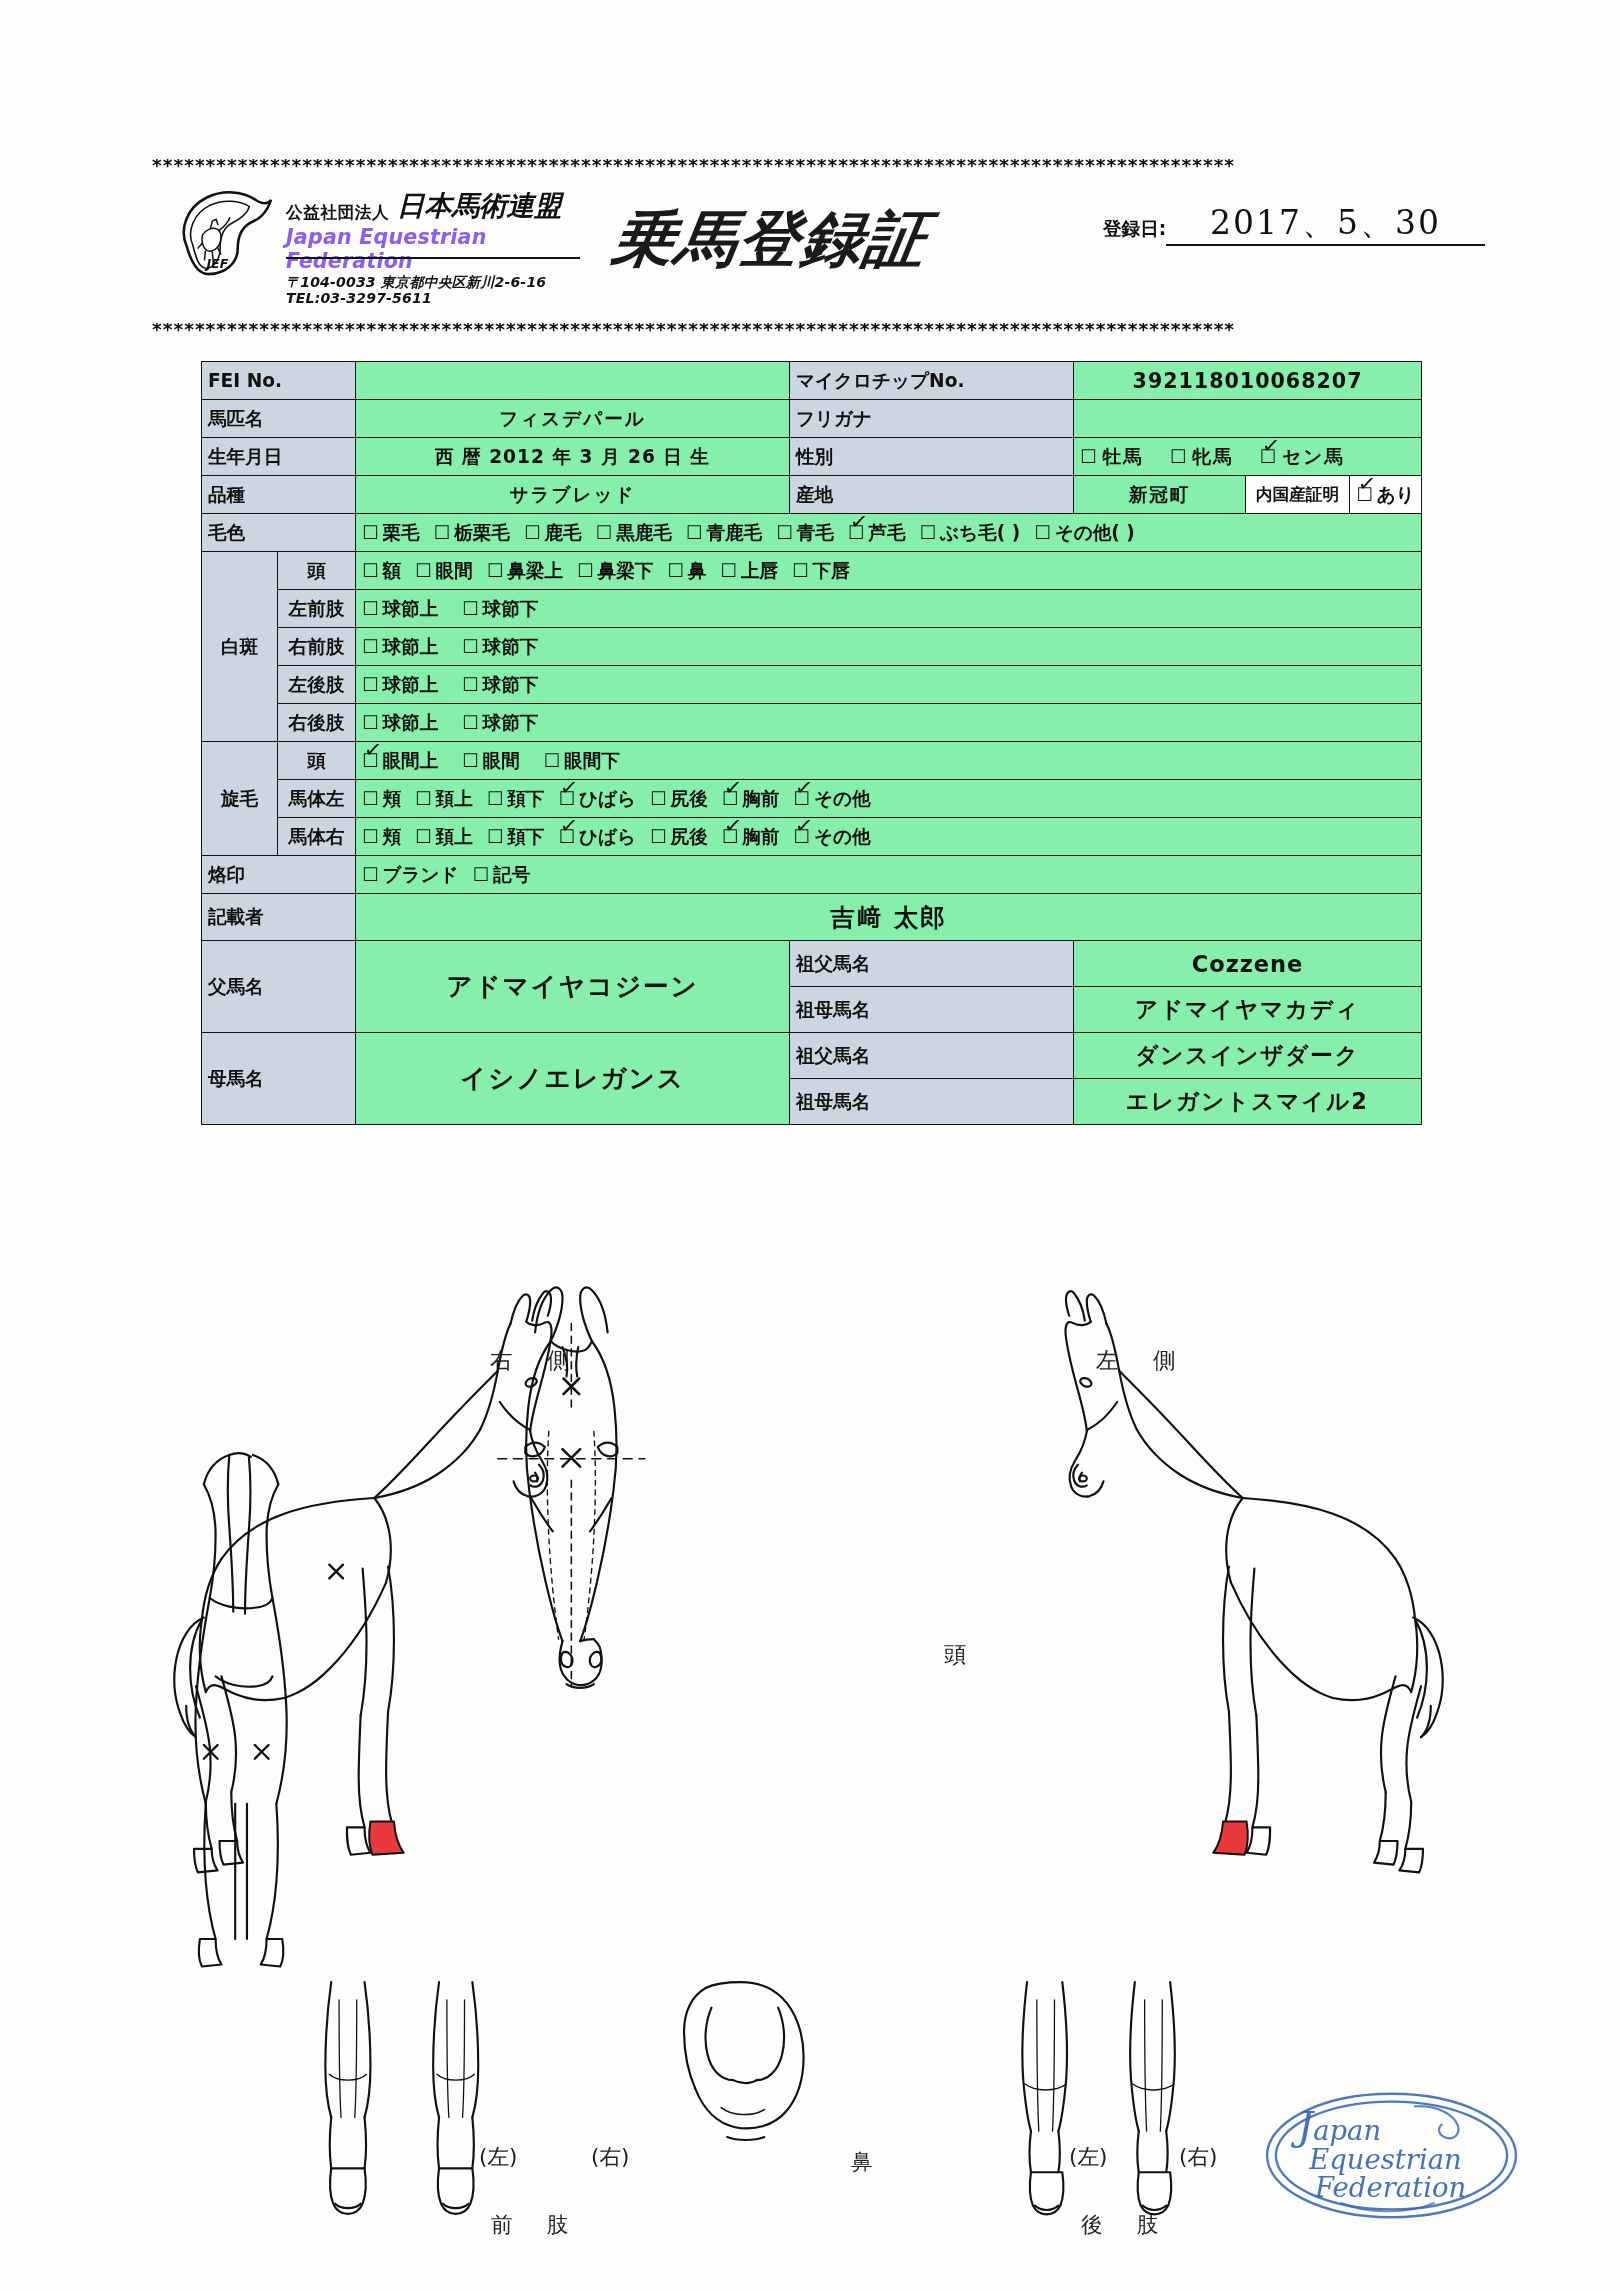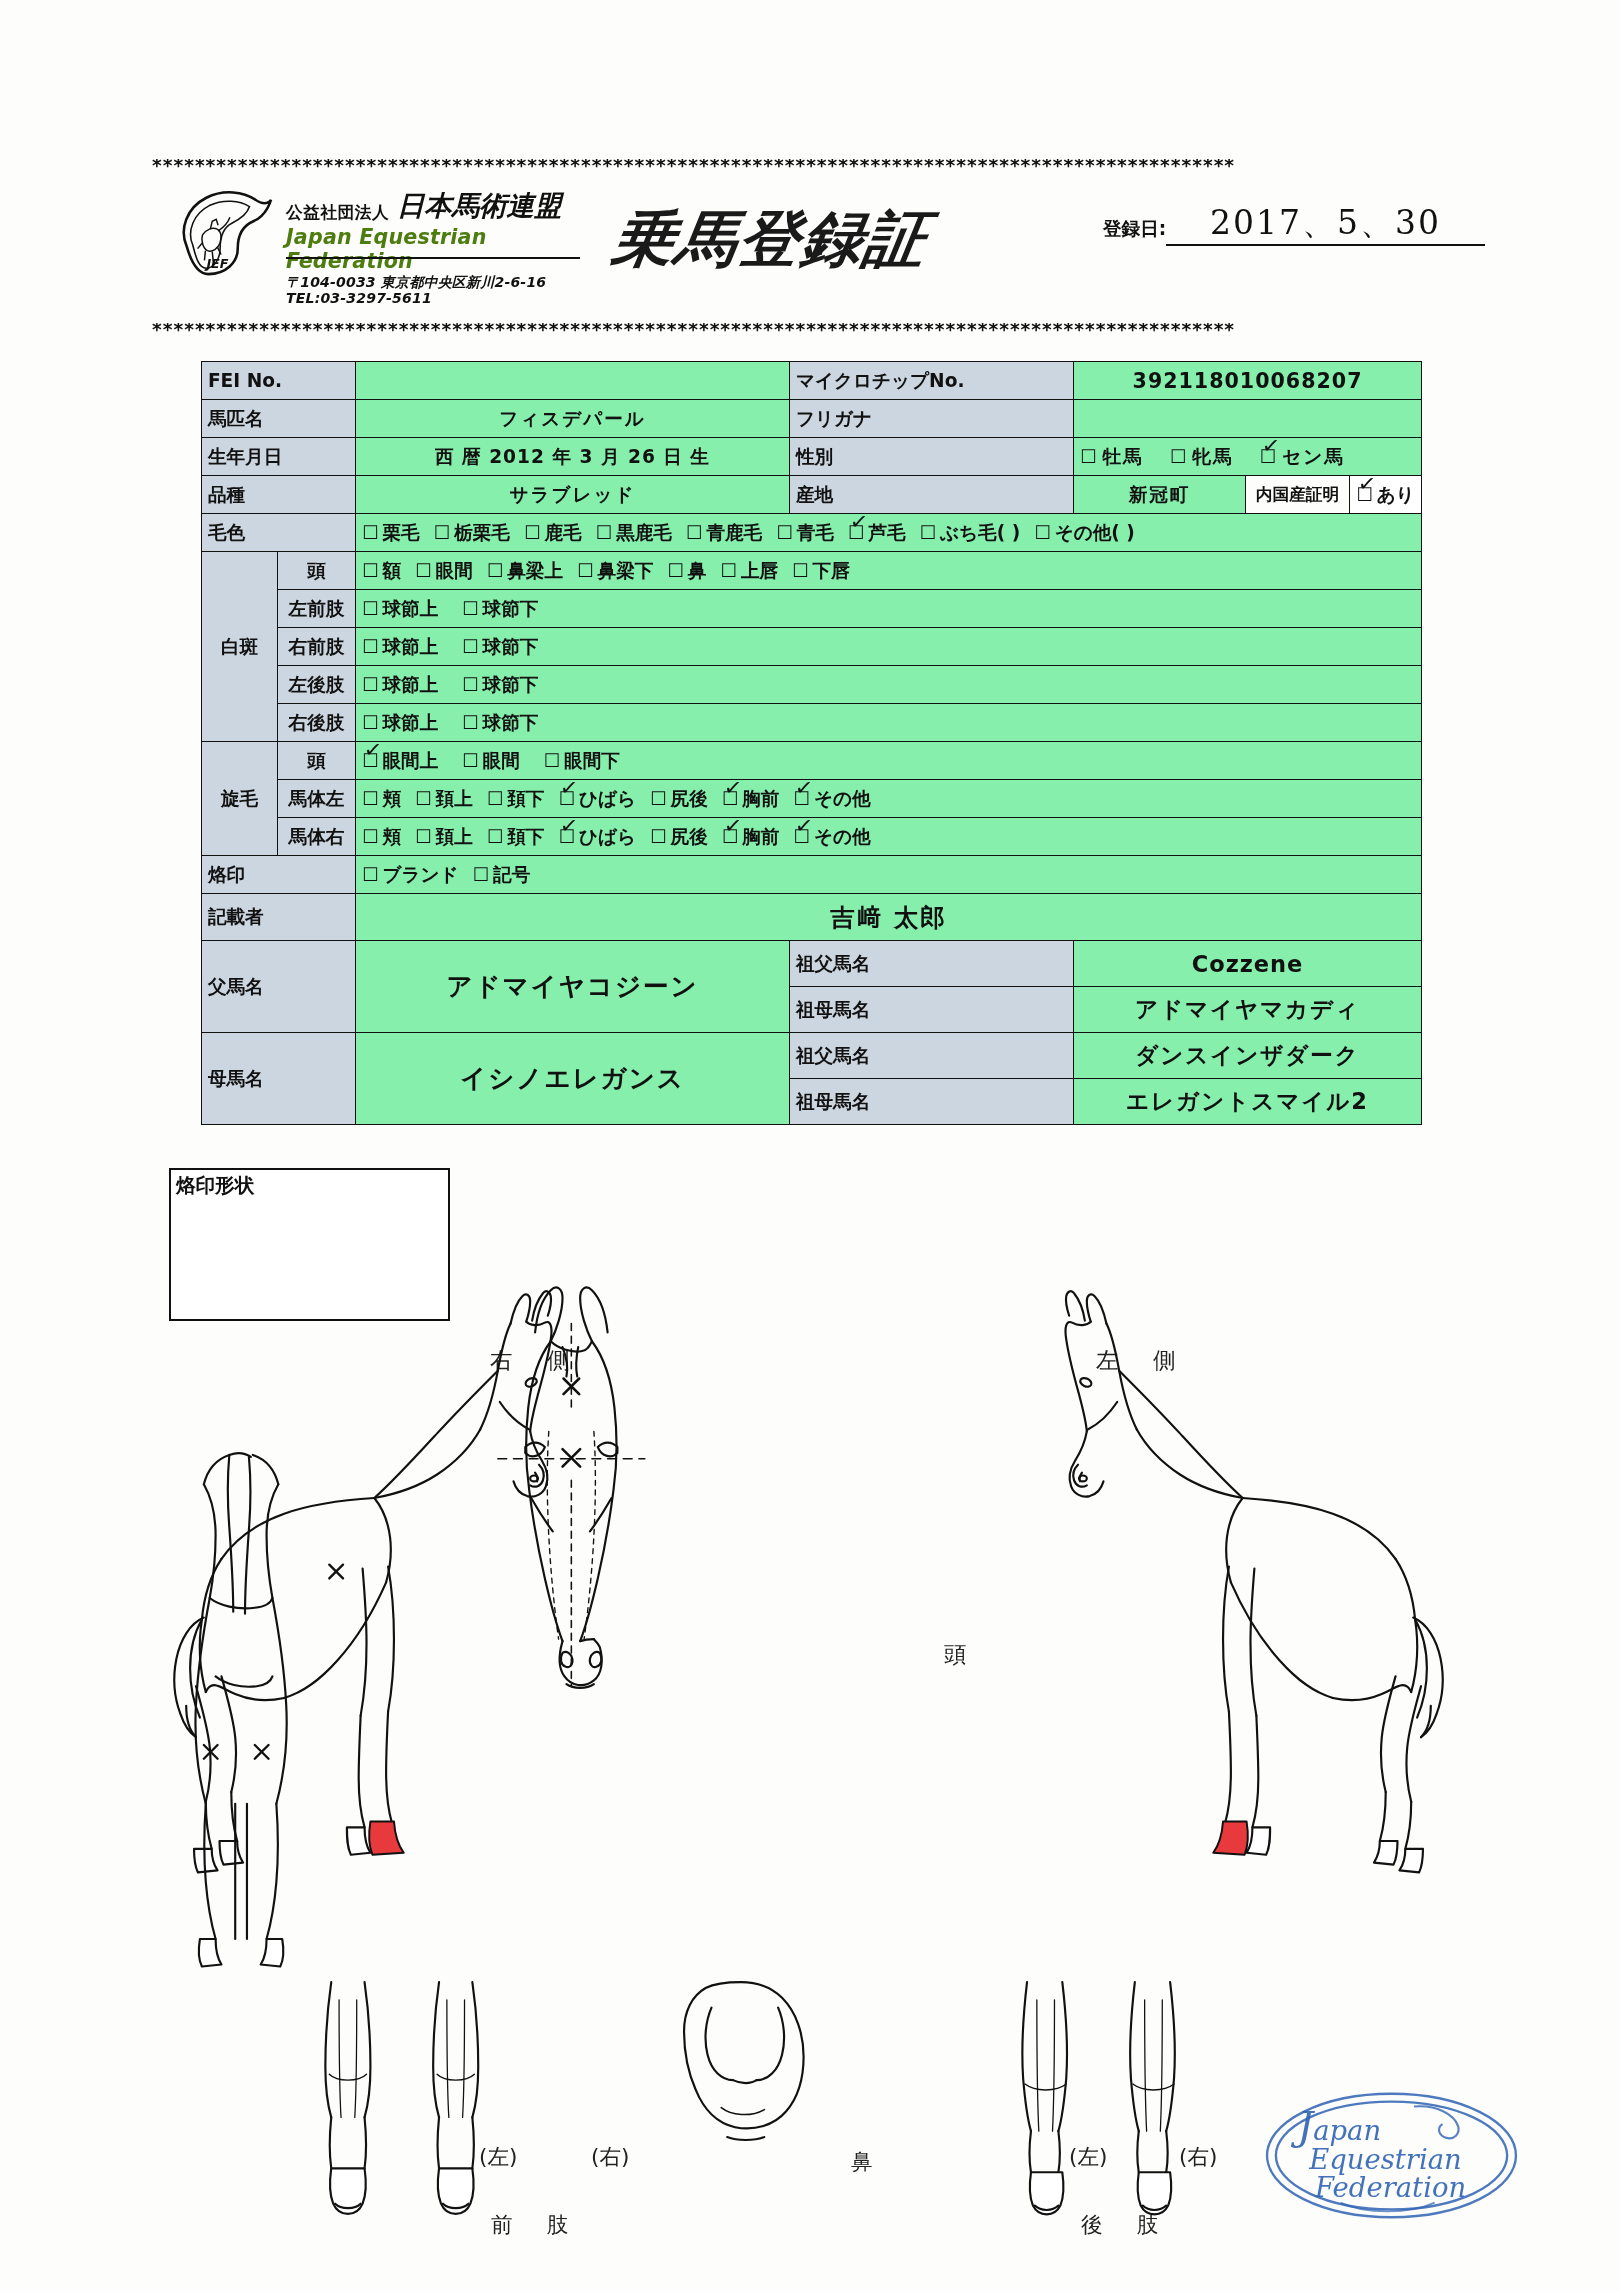--- a/index.html
+++ b/index.html
@@ -15,21 +15,21 @@
     letter-spacing:1px;color:#111;white-space:nowrap;overflow:hidden;
     font-weight:700;
   }
   .star-rule.top{top:159px;}
   .star-rule.bot{top:323px;}
 
   .logo-wrap{position:absolute;left:173px;top:186px;width:103px;height:93px;}
   .jef-text{position:absolute;left:286px;top:188px;width:323px;}
   .t-kouneki{font-size:16.7px;font-weight:700;letter-spacing:0.5px;color:#111;display:inline-block;vertical-align:bottom;}
   .t-jef-jp{font-size:27.4px;font-weight:800;font-style:italic;letter-spacing:0px;color:#111;display:inline-block;margin-left:7.8px;vertical-align:bottom;font-family:Liberation Mono, monospace;}
-  .t-jef-en{font-size:20.6px;font-style:italic;font-weight:600;color:#4d7c0f;margin-top:1px;letter-spacing:0.2px;}
+  .t-jef-en{font-size:20.6px;font-style:italic;font-weight:600;color:#8b5cf6;margin-top:1px;letter-spacing:0.2px;}
   .jef-addr{position:absolute;left:286px;top:257px;border-top:2px solid #111;padding-top:16px;width:294px;}
   .jef-addr div{font-size:14px;font-style:italic;font-weight:700;color:#111;line-height:15.7px;letter-spacing:0.2px;}
 
   .doc-title{
     position:absolute;left:613px;top:199px;font-size:61px;font-weight:900;
     font-style:italic;letter-spacing:2px;color:#1a1a1a;
     transform:skewX(-9deg);
   }
 
   .reg-block{position:absolute;left:1103px;top:201px;width:382px;}
@@ -303,23 +303,20 @@
       <td class="lbl">祖父馬名</td>
       <td class="val" colspan="2" style="font-size:22.5px">ダンスインザダーク</td>
     </tr>
     <tr style="height:46px">
       <td class="lbl">祖母馬名</td>
       <td class="val" colspan="2" style="font-size:22.5px">エレガントスマイル2</td>
     </tr>
   </tbody>
     </table>
 
-  <div class="brandbox">
-    <span>烙印形状</span>
-  </div>
 
   <div class="dlabel" style="left:490px;top:1345px;">右  側</div>
   <div class="dlabel" style="left:1096px;top:1345px;">左  側</div>
   <div class="dlabel mono" style="left:944px;top:1639px;">頭</div>
   <div class="dlabel mono" style="left:851px;top:2147px;font-size:21.6px">鼻</div>
   <div class="dlabel mono" style="left:479px;top:2142px;font-size:21.6px">(左)</div>
   <div class="dlabel mono" style="left:591px;top:2142px;font-size:21.6px">(右)</div>
   <div class="dlabel" style="left:491px;top:2210px;font-size:21.6px">前    肢</div>
   <div class="dlabel mono" style="left:1069px;top:2142px;font-size:21.6px">(左)</div>
   <div class="dlabel mono" style="left:1179px;top:2142px;font-size:21.6px">(右)</div>

